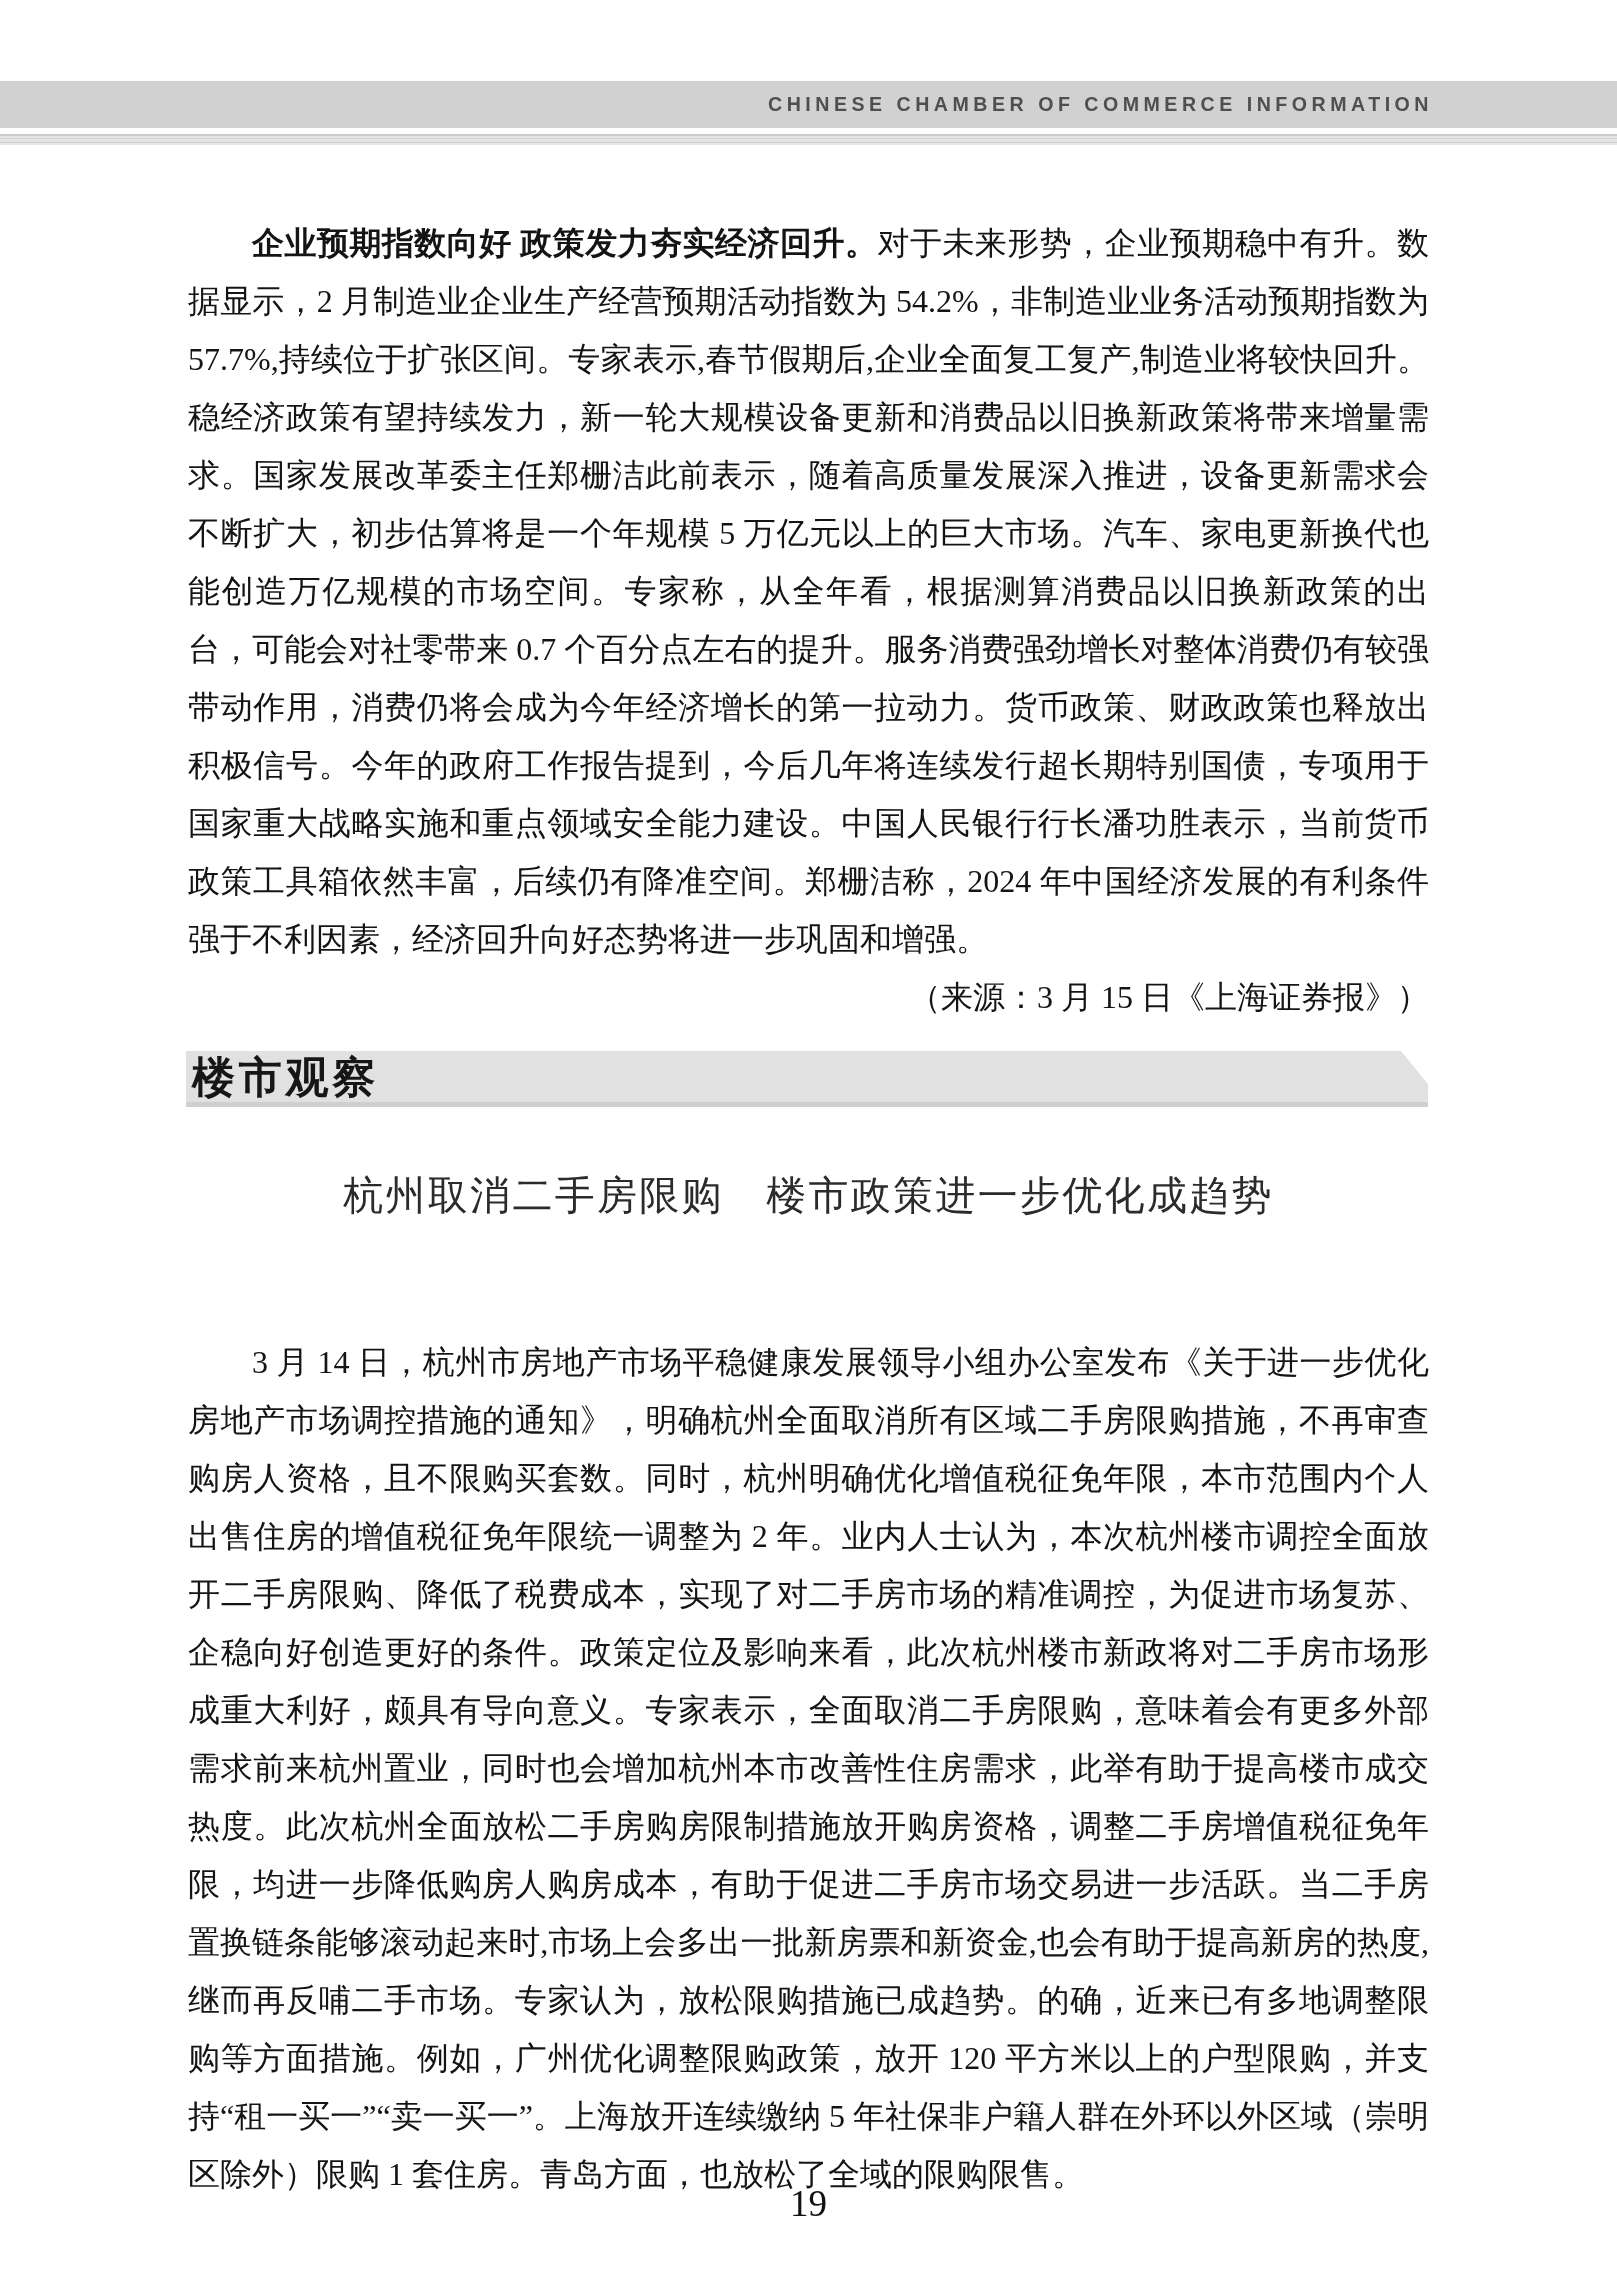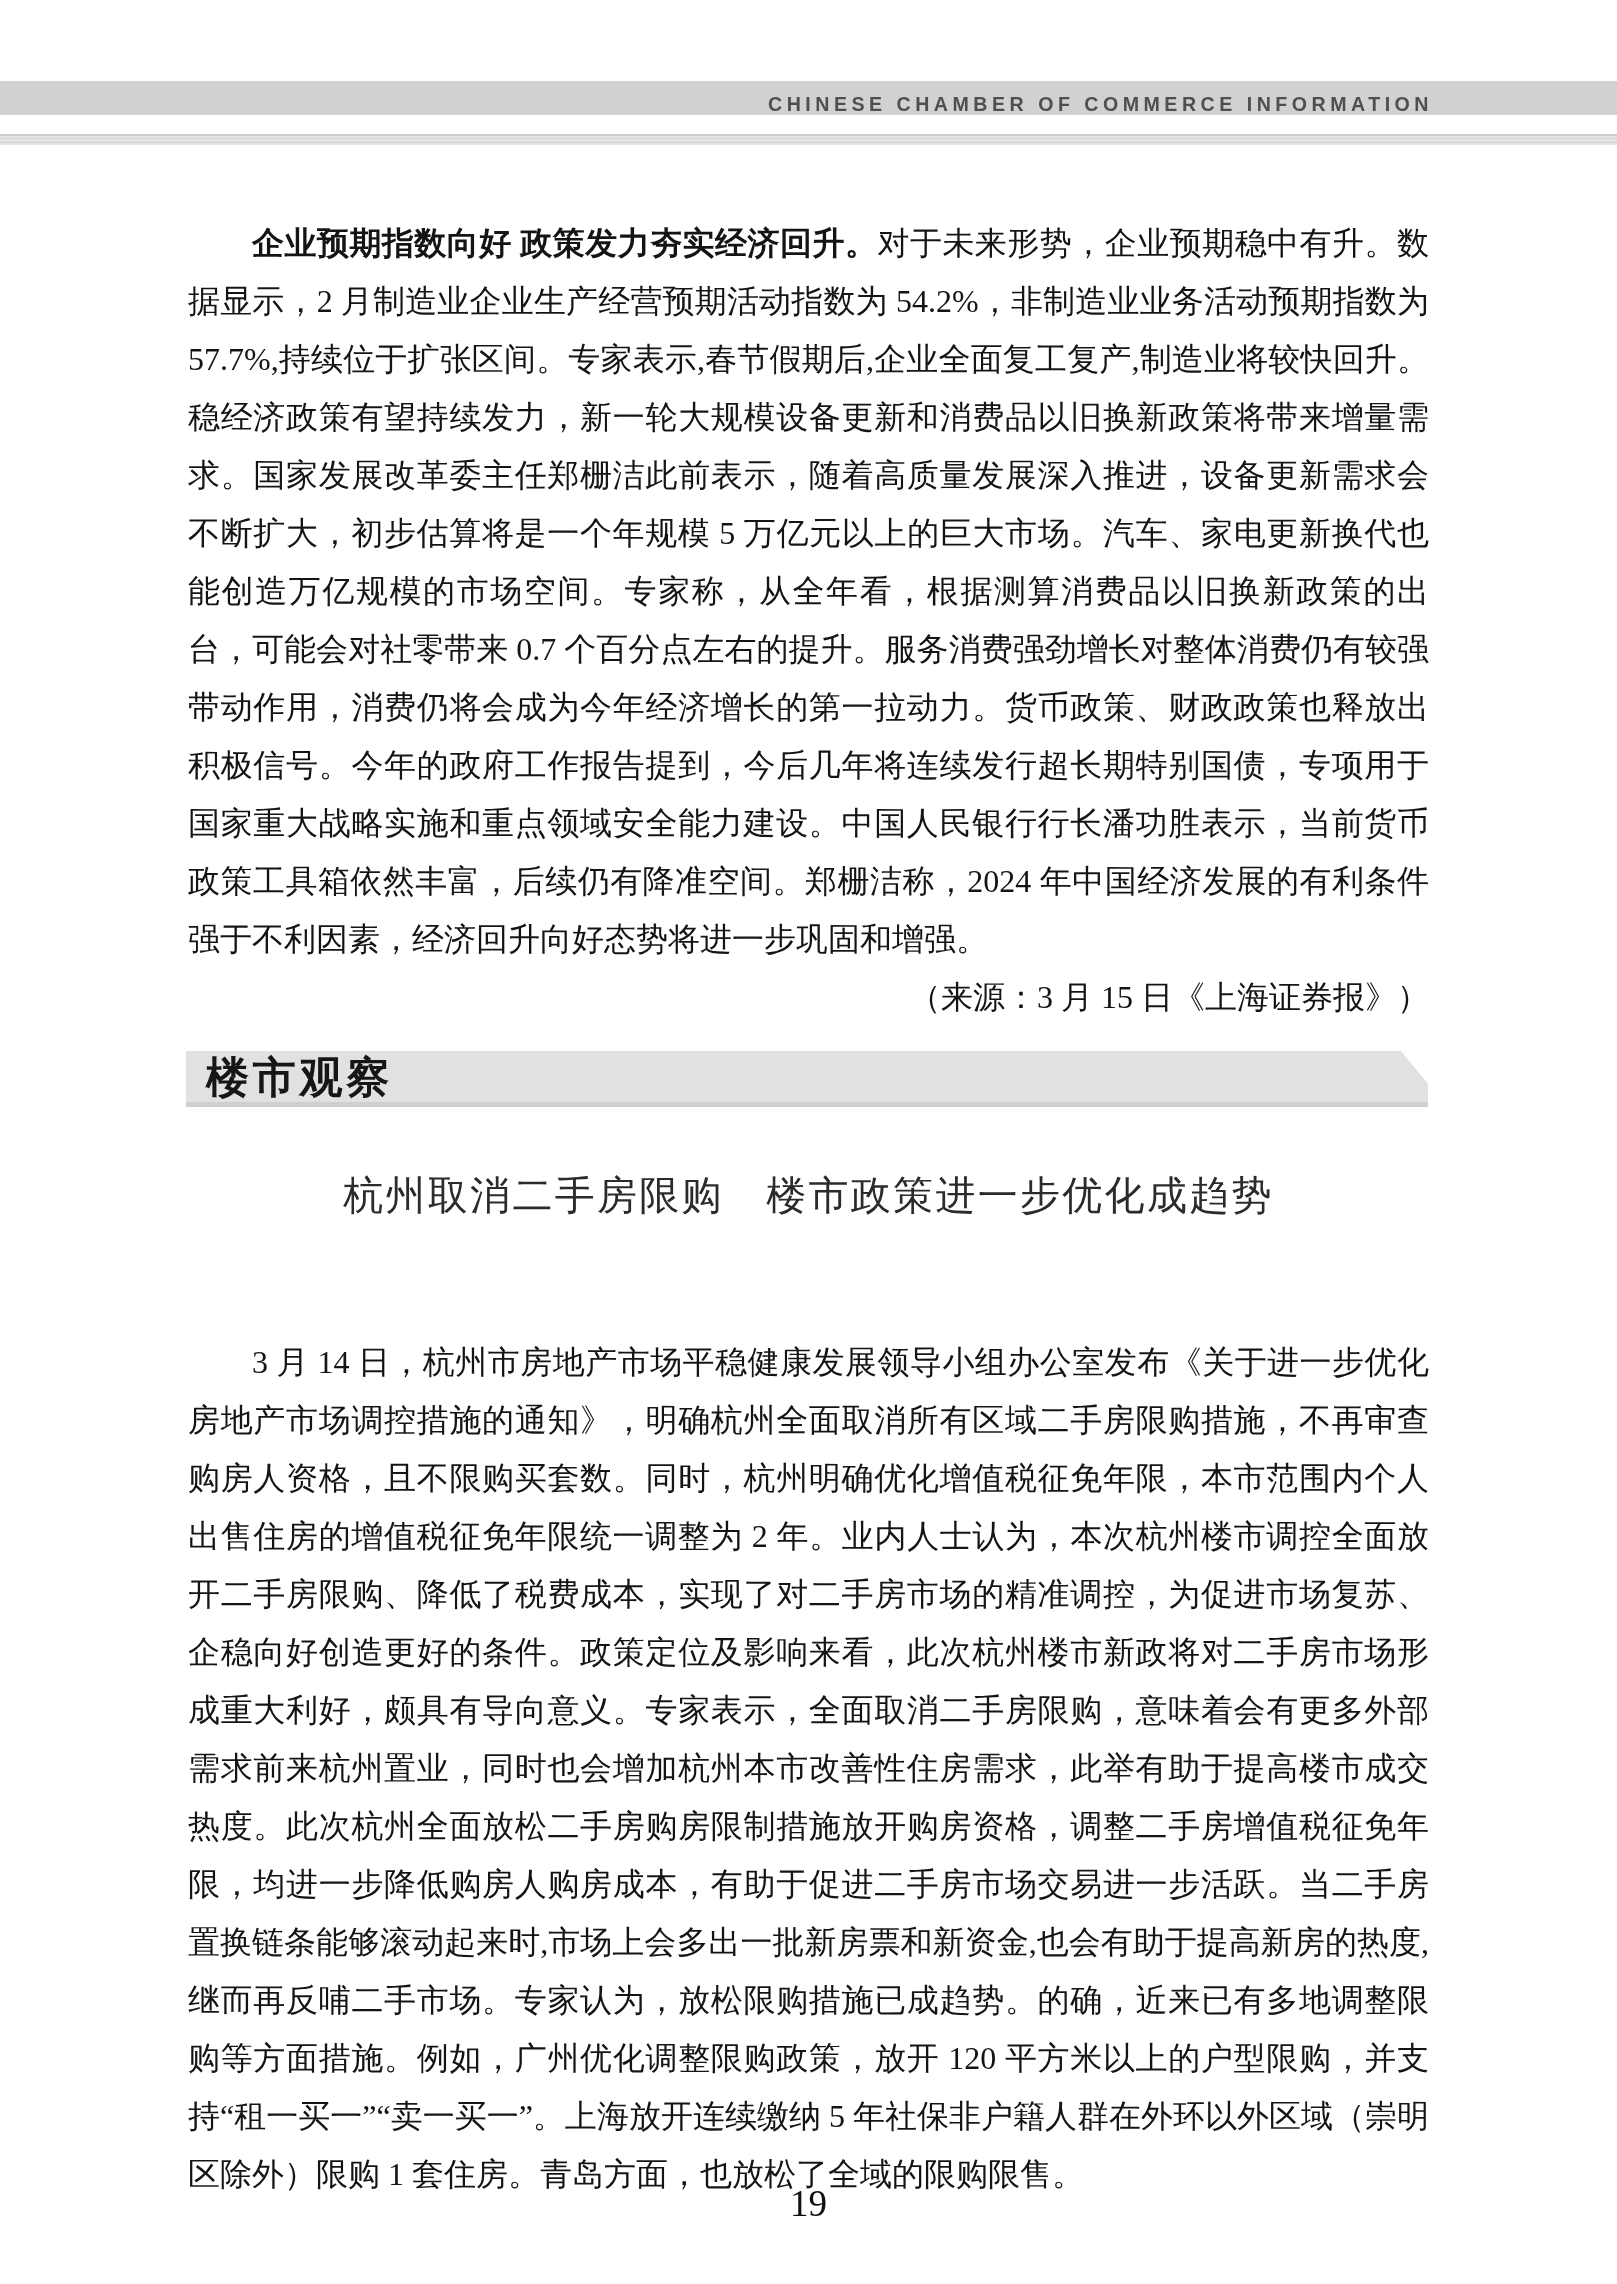--- a/index.html
+++ b/index.html
@@ -15,21 +15,21 @@
     position: absolute;
     inset: 0;
     overflow: hidden;
   }
   
   .header-band {
     position: absolute;
     top: 81px;
     left: 0;
     width: 100%;
-    height: 34px;
+    height: 47px;
     background: #d1d1d1;
   }
   .header-band .header-title {
     position: absolute;
     right: 184px;
     top: 0;
     height: 47px;
     line-height: 47px;
     font-family: "Liberation Sans", "DejaVu Sans", sans-serif;
     font-size: 19.6px;
@@ -73,21 +73,21 @@
     position: absolute;
     left: 186px;
     top: 1051px;
     width: 1242px;
     height: 56px;
     background: linear-gradient(#e1e1e1 0 51px, #cfcfcf 51px 56px);
     clip-path: polygon(0 0, calc(100% - 27px) 0, 100% 33px, 100% 100%, 0 100%);
   }
   .section-banner .banner-label {
     display: inline-block;
-    padding-left: 20px;
+    padding-left: 6px;
     font-family: "Liberation Serif", "DejaVu Serif", serif;
     font-size: 43px;
     font-weight: bold;
     line-height: 54px;
     letter-spacing: 3.8px;
     color: #161616;
   }
   
   .article-title {
     position: absolute;

